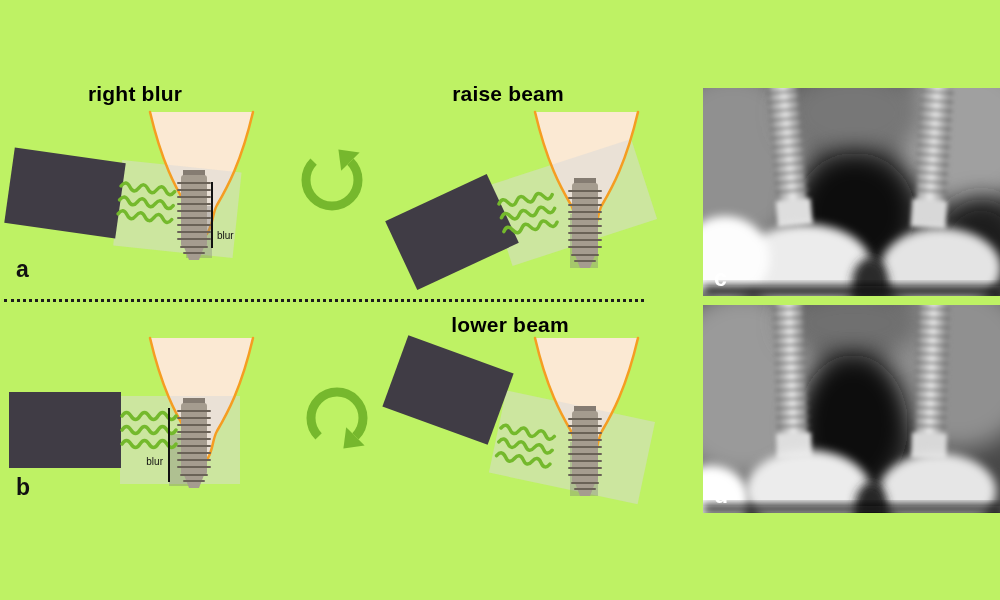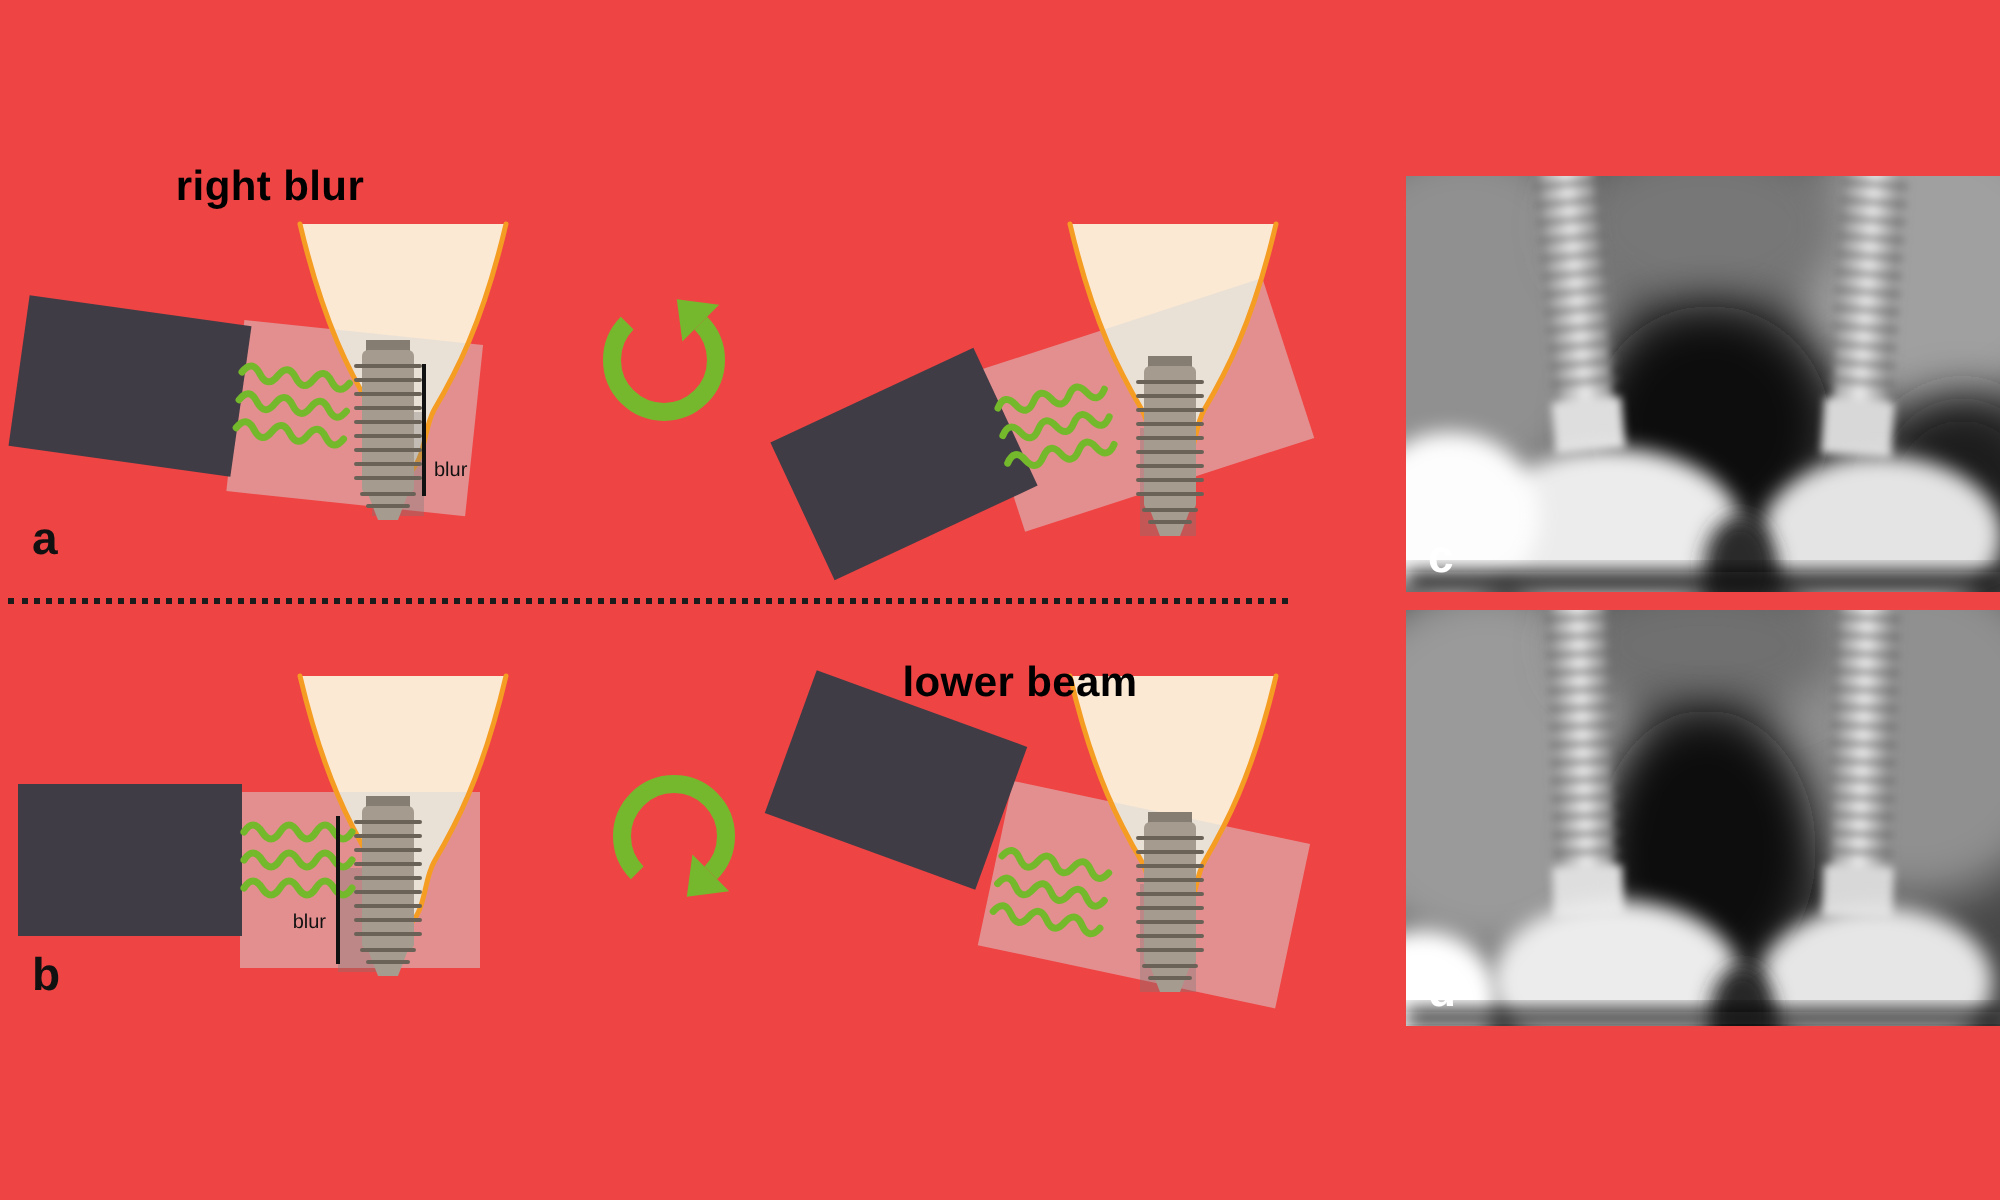--- a/index.html
+++ b/index.html
@@ -1,17 +1,17 @@
 <!DOCTYPE html>
 <html><head>
 <meta charset="utf-8">
 <style>
   * { margin:0; padding:0; box-sizing:border-box; }
   html,body { width:1000px; height:600px; background:#fff; font-family:"Liberation Sans",sans-serif; }
-  #stage { position:relative; width:1000px; height:600px; background:#ef4444; overflow:hidden; }
+  #stage { position:relative; width:1000px; height:600px; background:#bef264; overflow:hidden; }
   svg { display:block; }
   .schematic { position:absolute; left:0; top:0; }
   .title { position:absolute; width:160px; text-align:center; font-weight:bold; font-size:21px; color:#000; letter-spacing:0.2px; }
   .panel-letter { position:absolute; font-weight:bold; font-size:23px; color:#111; }
   .blur-label { position:absolute; font-size:10px; color:#111; }
   .divider { position:absolute; left:4px; top:299px; width:640px; height:0; border-top:3px dotted #1c1c1c; }
   .xray { position:absolute; left:703px; width:297px; height:208px; background:#333; overflow:hidden; }
   #xray-c { top:88px; }
   #xray-d { top:305px; }
   .xray-label { position:absolute; left:11px; bottom:4px; font-weight:bold; font-size:23px; color:#fff; }
@@ -110,21 +110,22 @@
         <use href="#waveSet"></use>
       </g>
     </g>
 
     <g transform="translate(337,418)">
       <use href="#rotArrow"></use>
     </g>
   </svg>
 
   <div class="title" style="left:55px;top:82px">right blur</div>
-  <div class="title" style="left:430px;top:330px">lower beam</div>
+  <div class="title" style="left:428px;top:82px">raise beam</div>
+  <div class="title" style="left:430px;top:313px">lower beam</div>
 
   <div class="blur-label" style="left:217px;top:230px">blur</div>
   <div class="blur-label" style="left:119px;top:456px;width:44px;text-align:right">blur</div>
 
   <div class="panel-letter" style="left:16px;top:256px">a</div>
   <div class="panel-letter" style="left:16px;top:474px">b</div>
 
   <div class="divider"></div>
 
   <div class="xray" id="xray-c">

